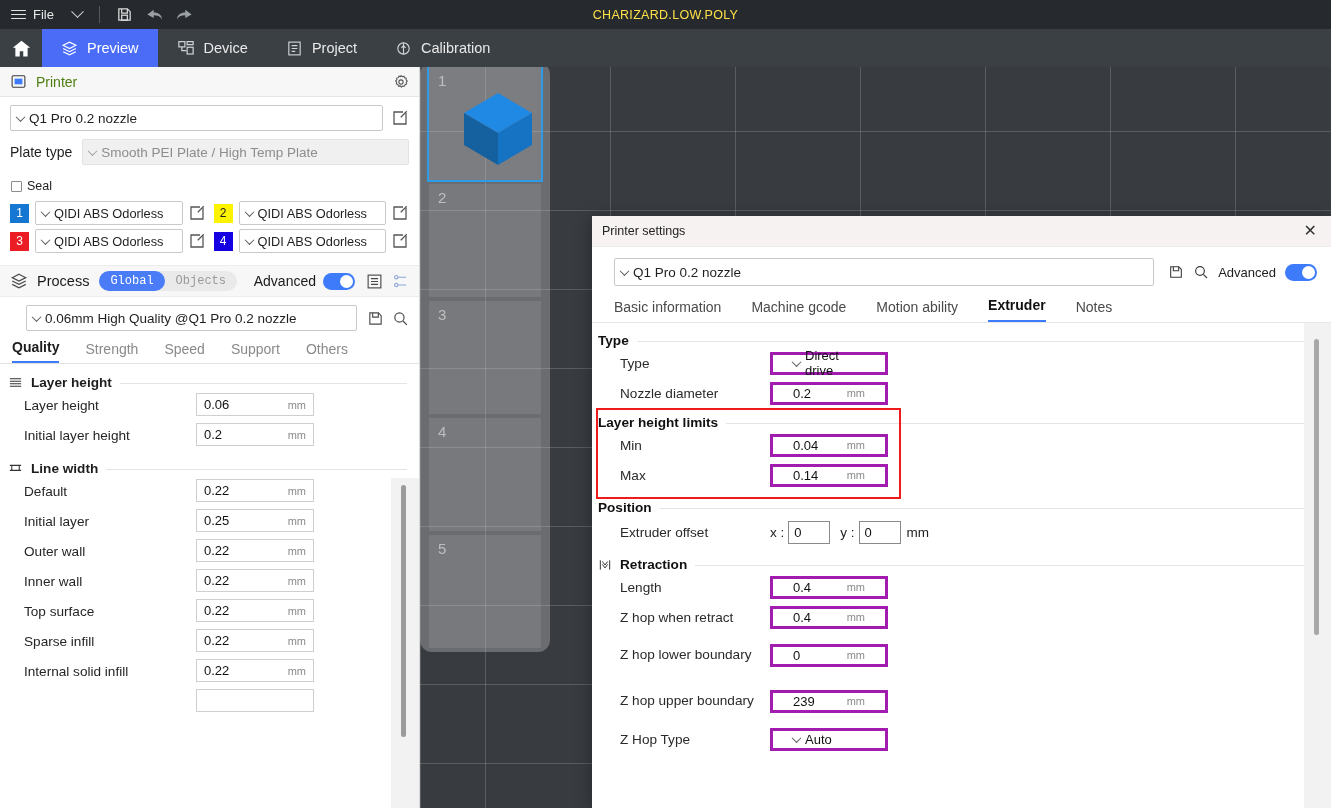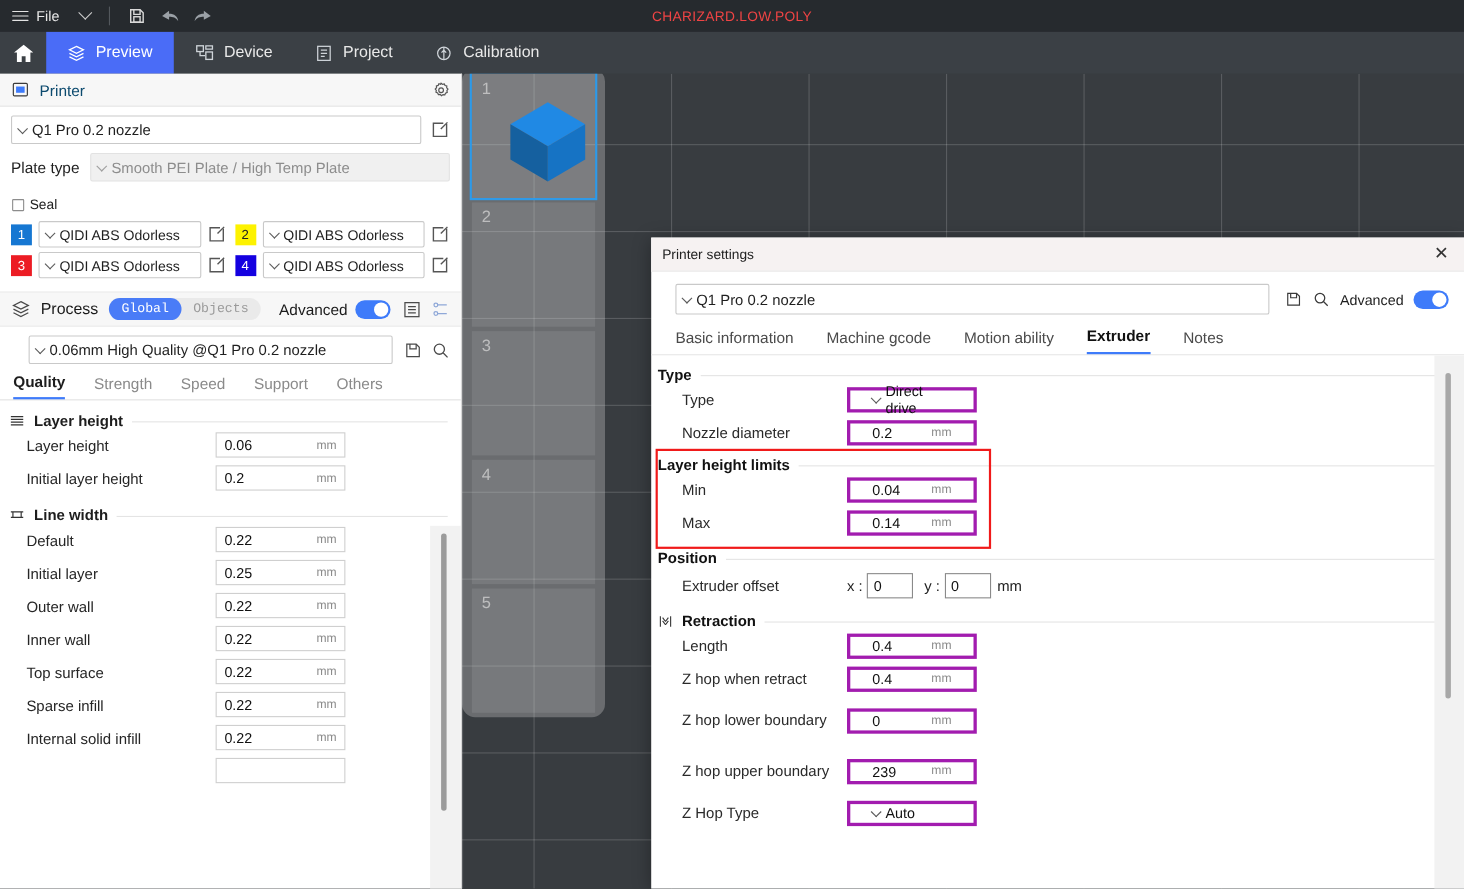--- a/index.html
+++ b/index.html
@@ -20,21 +20,21 @@
     display: flex; align-items: center; gap: 7px;
     height: 29px; padding: 0 9px 0 11px; color: #e8e8e8; font-size: 13px;
   }
   .hamburger { display: inline-flex; flex-direction: column; gap: 2.5px; width: 15px; }
   .hamburger i { display: block; height: 1.6px; background: #e3e3e3; border-radius: 1px; }
   .chev-down { width: 9px; height: 9px; border-right: 1.6px solid #cfcfcf; border-bottom: 1.6px solid #cfcfcf; transform: rotate(45deg) translate(-2px,-2px); }
   .tb-sep { width: 1px; height: 17px; background: #53585d; margin: 0 10px 0 6px; }
   .tb-icon { width: 30px; height: 29px; display: flex; align-items: center; justify-content: center; }
   .doc-title {
     position: absolute; left: 0; right: 0; text-align: center;
-    color: #ef4444; font-size: 12.5px; letter-spacing: .3px; pointer-events: none;
+    color: #fde047; font-size: 12.5px; letter-spacing: .3px; pointer-events: none;
   }
 
   
   .navbar {
     position: absolute; left: 0; top: 29px; width: 1331px; height: 38px;
     background: #3b4045; display: flex; align-items: stretch;
   }
   .nav-home { width: 42px; display: flex; align-items: center; justify-content: center; }
   .nav-item {
     display: flex; align-items: center; gap: 9px;
@@ -45,21 +45,21 @@
   
   .sidebar {
     position: absolute; left: 0; top: 67px; width: 420px; height: 741px;
     background: #ffffff; border-right: 1px solid #d7d7d7;
     overflow: hidden;
   }
   .sb-section-head {
     display: flex; align-items: center; height: 30px; padding: 0 10px;
     background: #f7f7f7; border-bottom: 1px solid #e6e6e6;
   }
-  .sb-section-head .title { font-size: 14px; color: #0c4a6e; margin-left: 9px; font-weight: 400; }
+  .sb-section-head .title { font-size: 14px; color: #4d7c0f; margin-left: 9px; font-weight: 400; }
   .sb-section-head .spacer { flex: 1; }
 
   .sb-body { padding: 8px 10px 0 10px; }
 
   .select-box {
     height: 26px; border: 1px solid #c9c9c9; background: #fff;
     display: flex; align-items: center; padding: 0 6px; font-size: 13.5px; color: #1f1f1f;
     border-radius: 2px;
   }
   .select-box.muted { background: #f0f0f0; border-color: #e2e2e2; color: #8d8d8d; }

